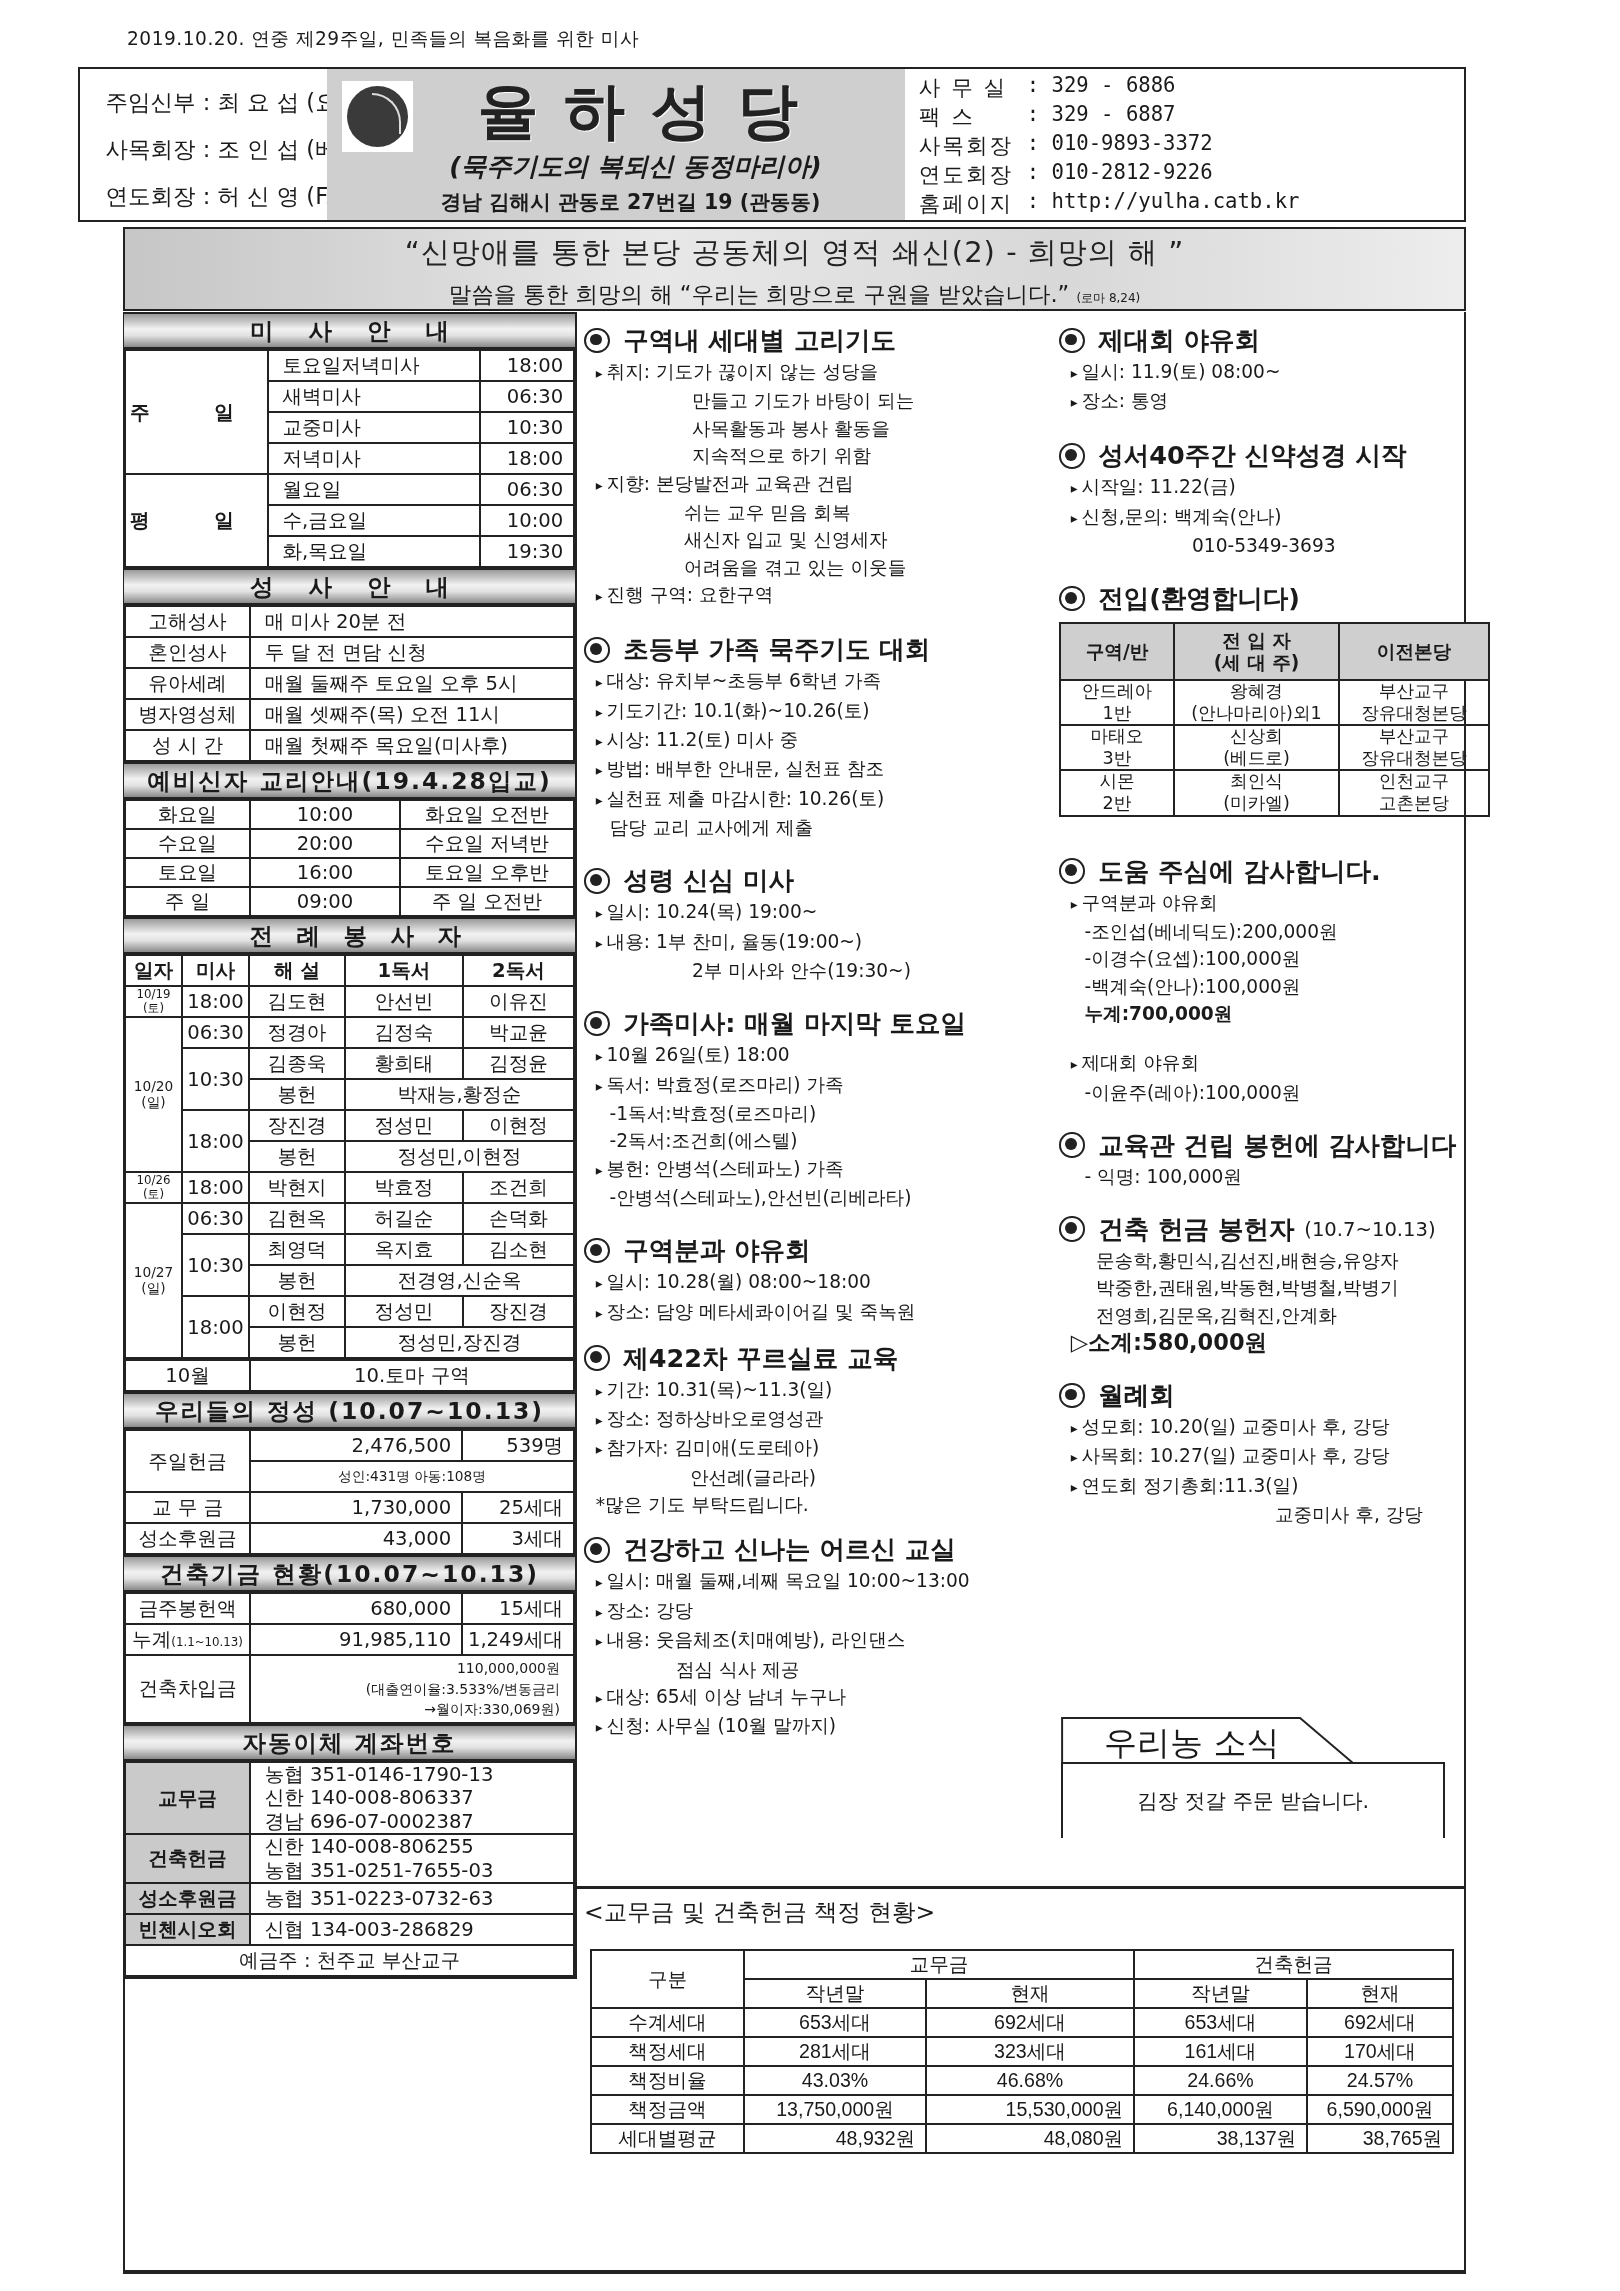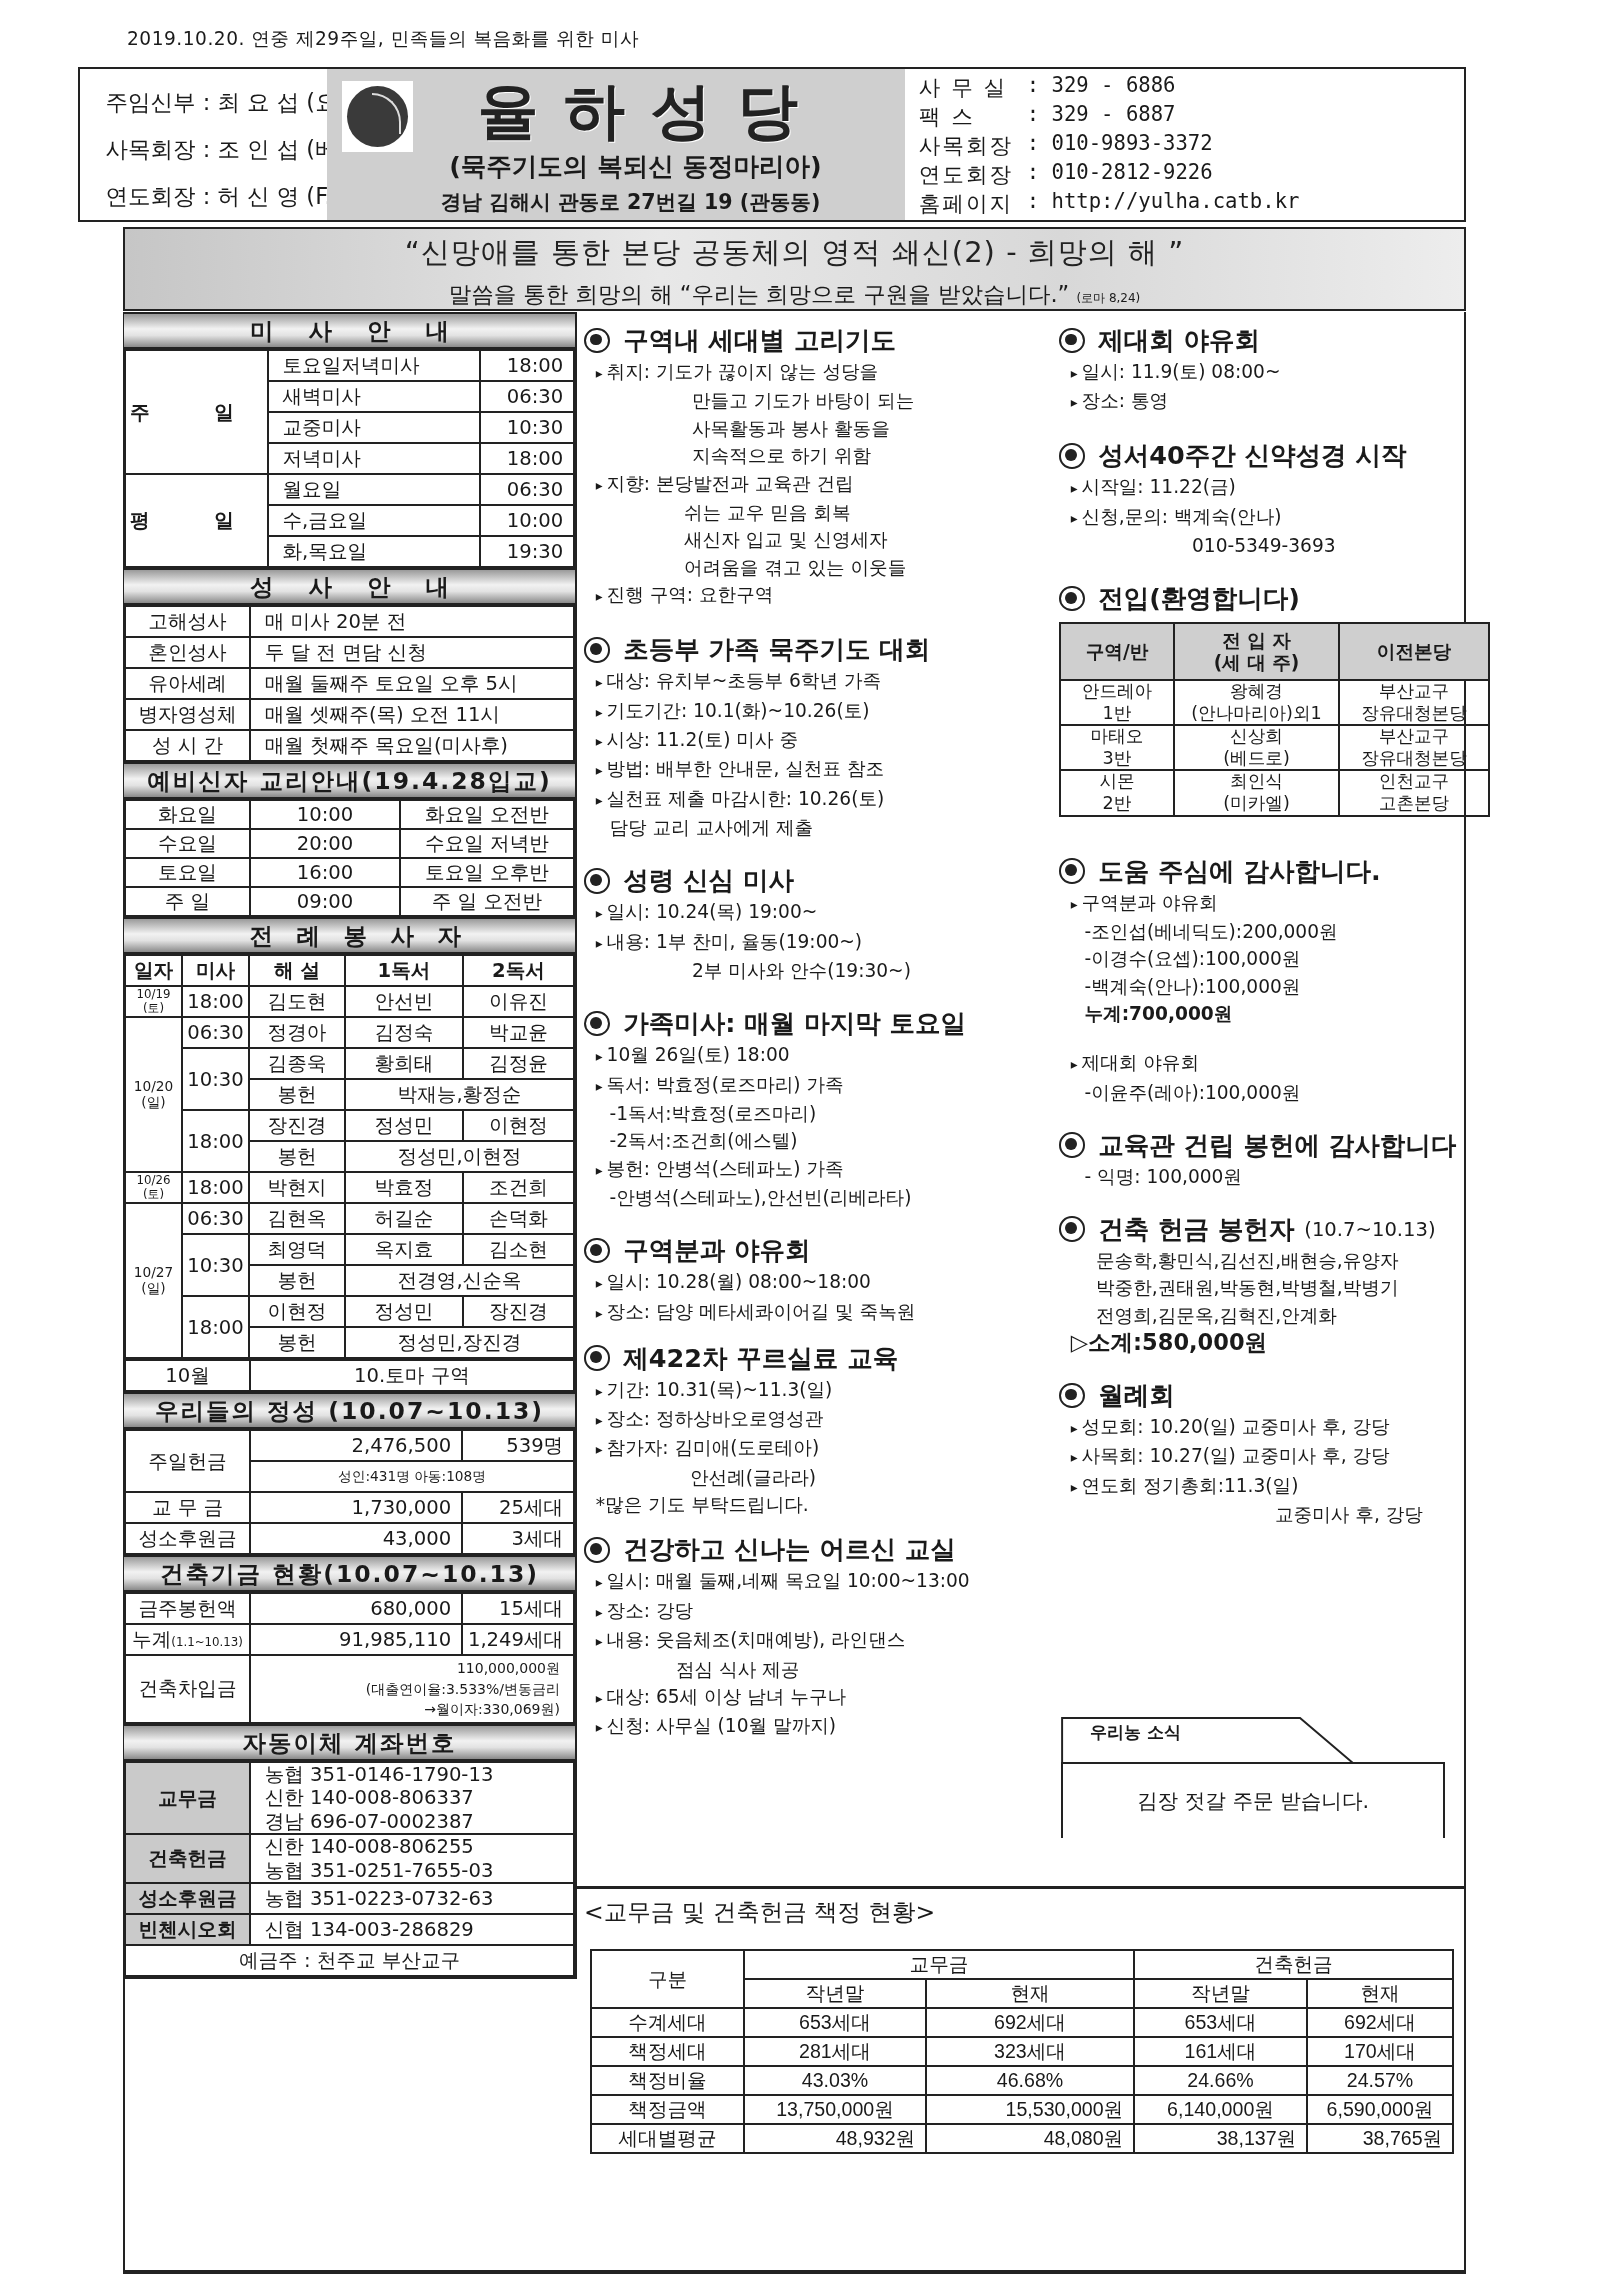--- a/index.html
+++ b/index.html
@@ -10,21 +10,21 @@
 
   
   .header { left: 78px; top: 67px; width: 1388px; height: 155px; border: 2.9px solid #222; display: flex; }
   .hdr-left { width: 247px; padding: 9.8px 0 0 25.5px; display: flex; flex-direction: column; justify-content: space-around; font-size: 22.5px; }
   .hdr-left div { white-space: nowrap; }
   .hdr-center { width: 578px; background: #cfcfcf; position: relative; text-align: center; }
   .logo { position: absolute; left: 14.7px; top: 11.8px; width: 71px; height: 71px; background:#fff; }
   .logo-inner { position:absolute; left:4.9px; top:4.9px; width:61px; height:61px; border-radius:50%; background:#3a3a3a; }
   .logo-inner::after { content:""; position:absolute; left:25.5px; top:7.8px; width:27.4px; height:39px; border:2px solid #ddd; border-left:none; border-bottom:none; border-radius:0 29px 0 0; }
   .church-name { font-size: 61px; font-weight: bold; letter-spacing: 25.5px; margin-top: 2px; padding-left: 69px; color:#222; text-shadow: 1px 1px 0 #fff; }
-  .church-sub { font-size: 25.5px; font-weight: bold; margin-top: -3.9px; padding-left: 39px; }
+  .church-sub { font-size: 25.5px; font-weight: bold; margin-top: -3.9px; padding-left: 39px; font-style: italic; }
   .church-addr { font-size: 20.6px; font-weight: bold; margin-top: 3.9px; padding-left: 29px; }
   .hdr-right { flex: 1; padding: 3.9px 0 0 13.7px; font-size: 21.6px; display: flex; flex-direction: column; justify-content: space-between; padding-bottom: 2px; }
   .hdr-right .row { display: flex; white-space: nowrap; }
   .hdr-right .lbl { width: 108px; letter-spacing: 2px; }
   .hdr-right .val { font-family: "DejaVu Sans Mono", "Liberation Mono", monospace; font-size: 20.6px; }
 
   
   .banner { left: 123px; top: 227px; width: 1343px; height: 84px; border: 2.9px solid #222; background: linear-gradient(to right, #c6c6c6, #e8e8e8 40%, #d8d8d8 70%, #ededed); text-align: center; }
   .banner-title { font-size: 29px; font-weight: normal; margin-top: 3.9px; color: #222; letter-spacing: 1px; }
   .banner-sub { font-size: 22.5px; margin-top: 5.9px; }
@@ -539,21 +539,21 @@
   <div class="line tri">성모회: 10.20(일) 교중미사 후, 강당</div>
   <div class="line tri">사목회: 10.27(일) 교중미사 후, 강당</div>
   <div class="line tri">연도회 정기총회:11.3(일)</div>
   <div class="line" style="padding-left:216px">교중미사 후, 강당</div>
 </div>
 
 <div class="abs news">
   <svg class="news-tab" viewBox="0 0 300 48" width="294" height="47">
     <path d="M1 48 L1 1 L244 1 L298 47" fill="none" stroke="#222" stroke-width="2"></path>
   </svg>
-  <div style="position:absolute;left:29px;top:3.9px;font-size:17px;font-weight:bold">우리농 소식</div>
+  <div style="position:absolute;left:43px;top:3.9px;font-size:33px;font-weight:normal">우리농 소식</div>
   <div class="news-box">김장 젓갈 주문 받습니다.</div>
 </div>
 
 <div class="abs quota-frame"></div>
 <div class="abs quota-title">&lt;교무금 및 건축헌금 책정 현황&gt;</div>
 <div class="abs quota-tbl">
   <table>
     <tbody>
         <tr>
       <td rowspan="2" style="width:153px">구분</td>

